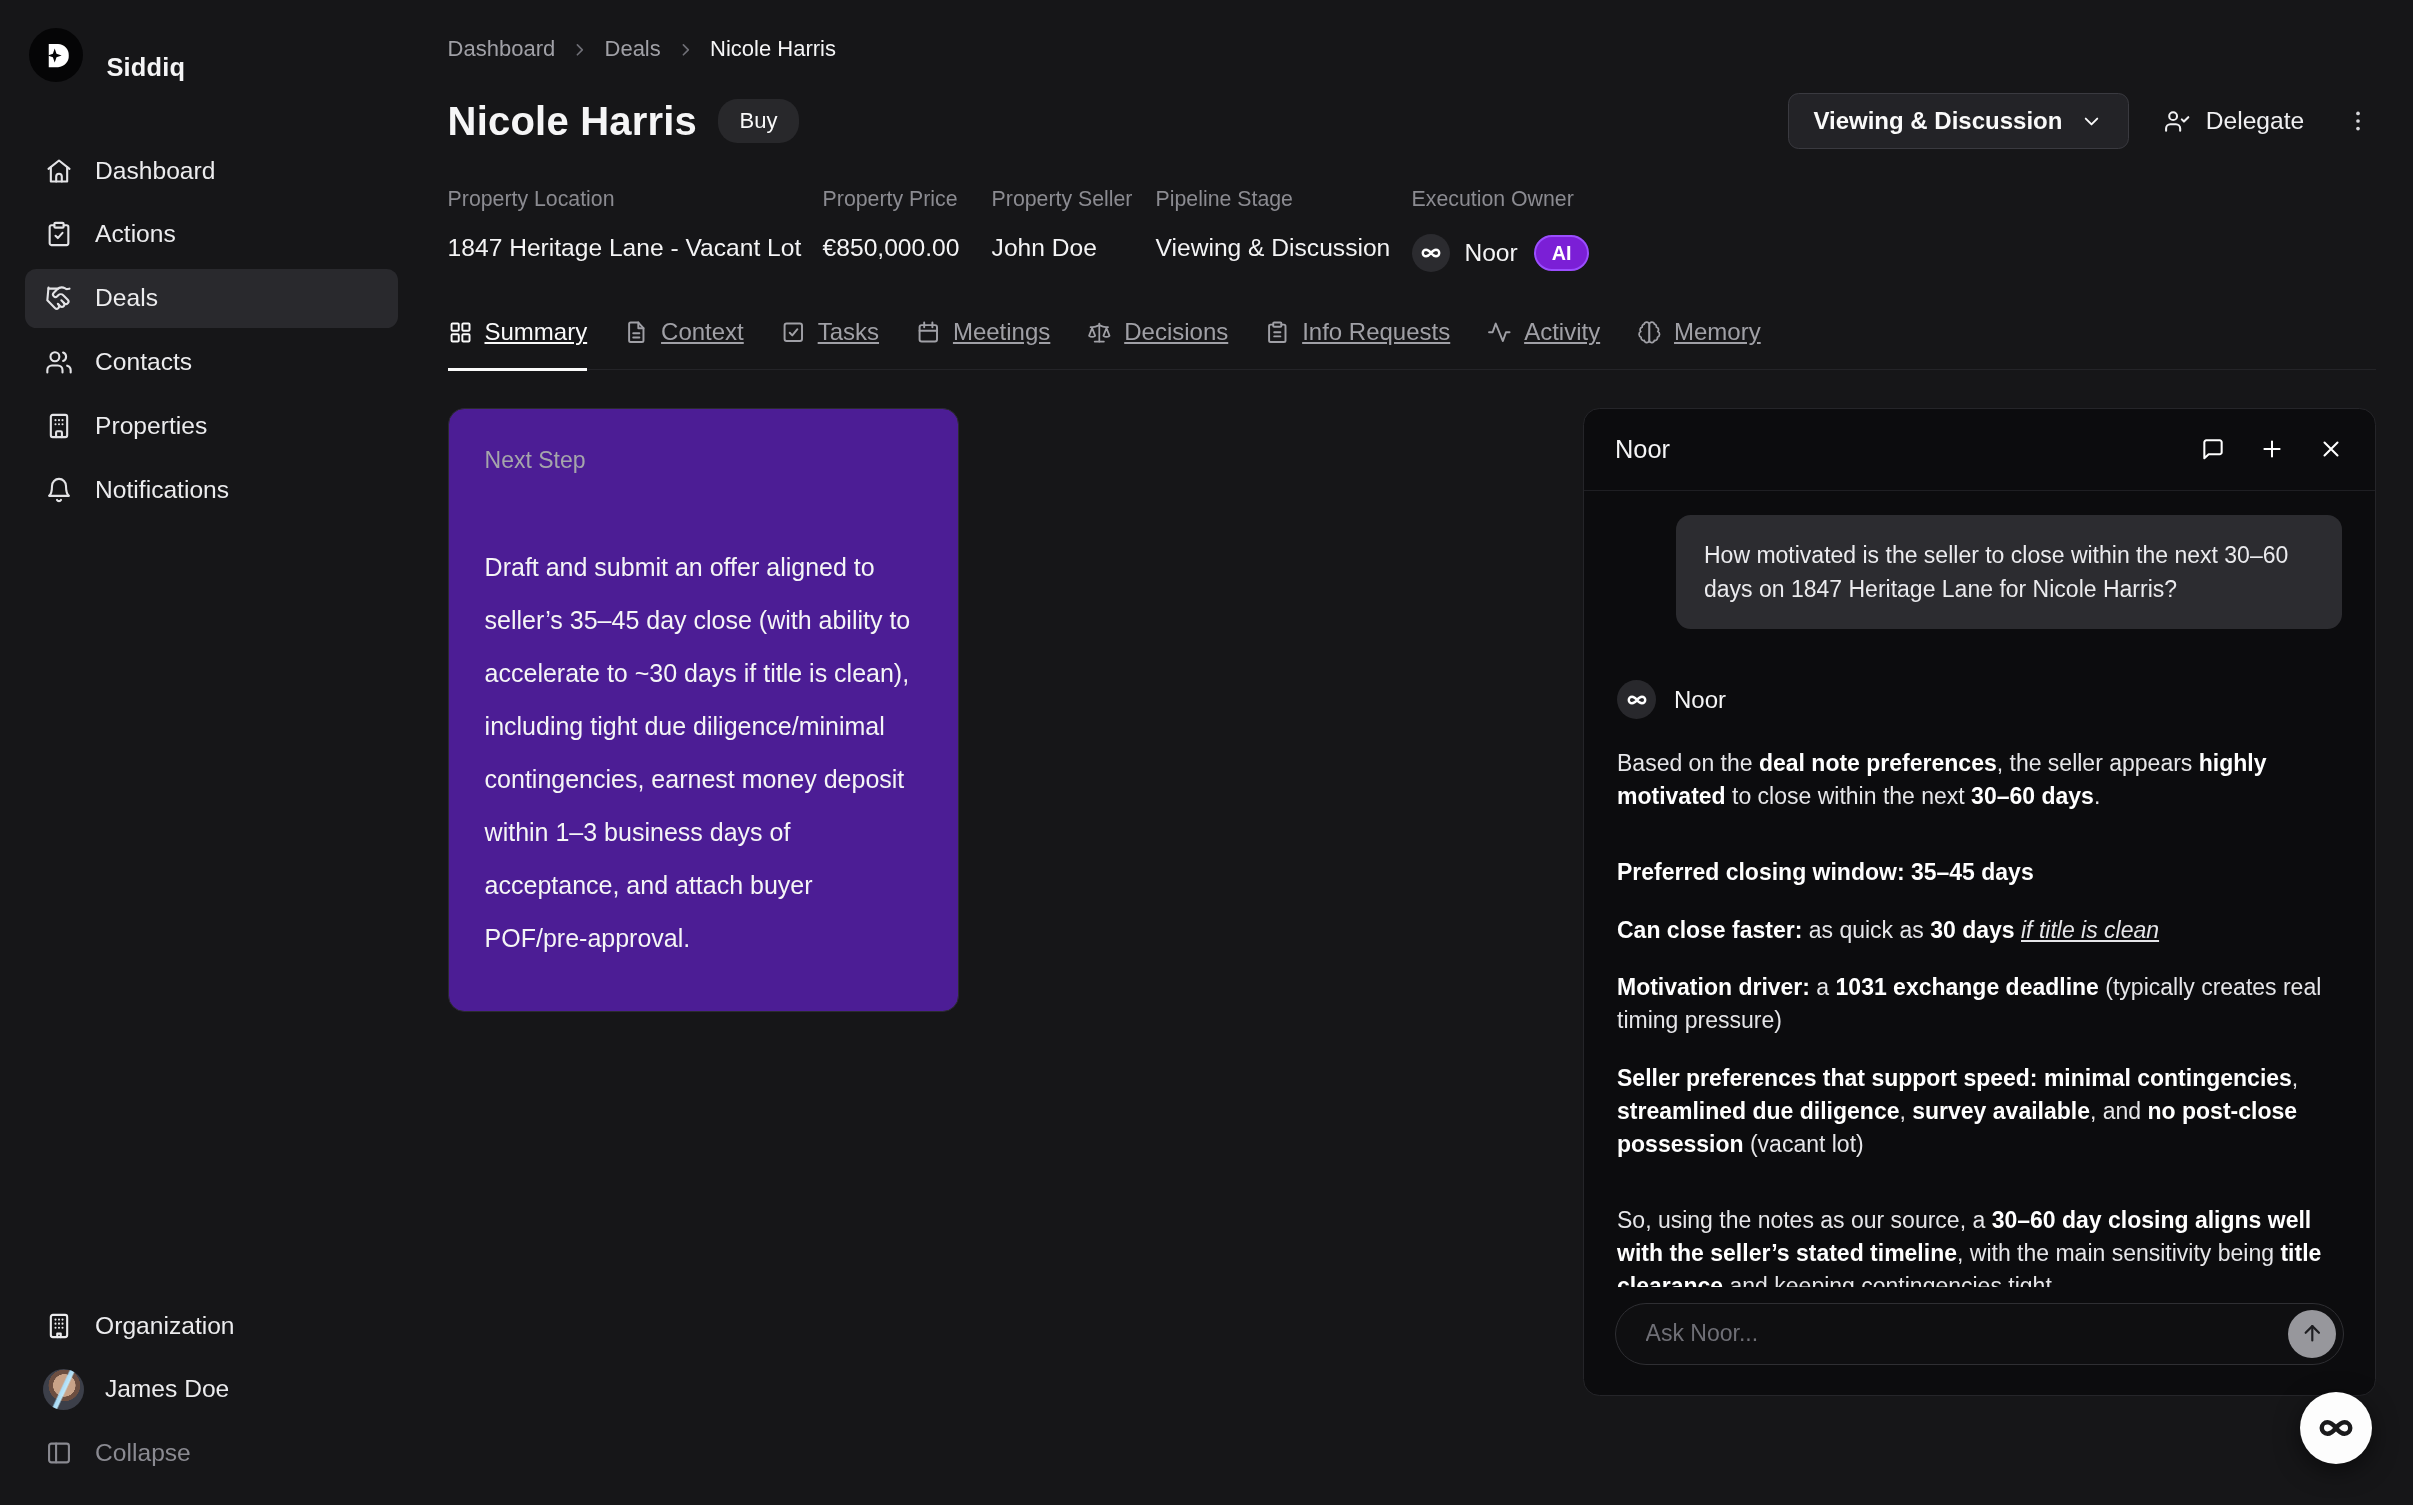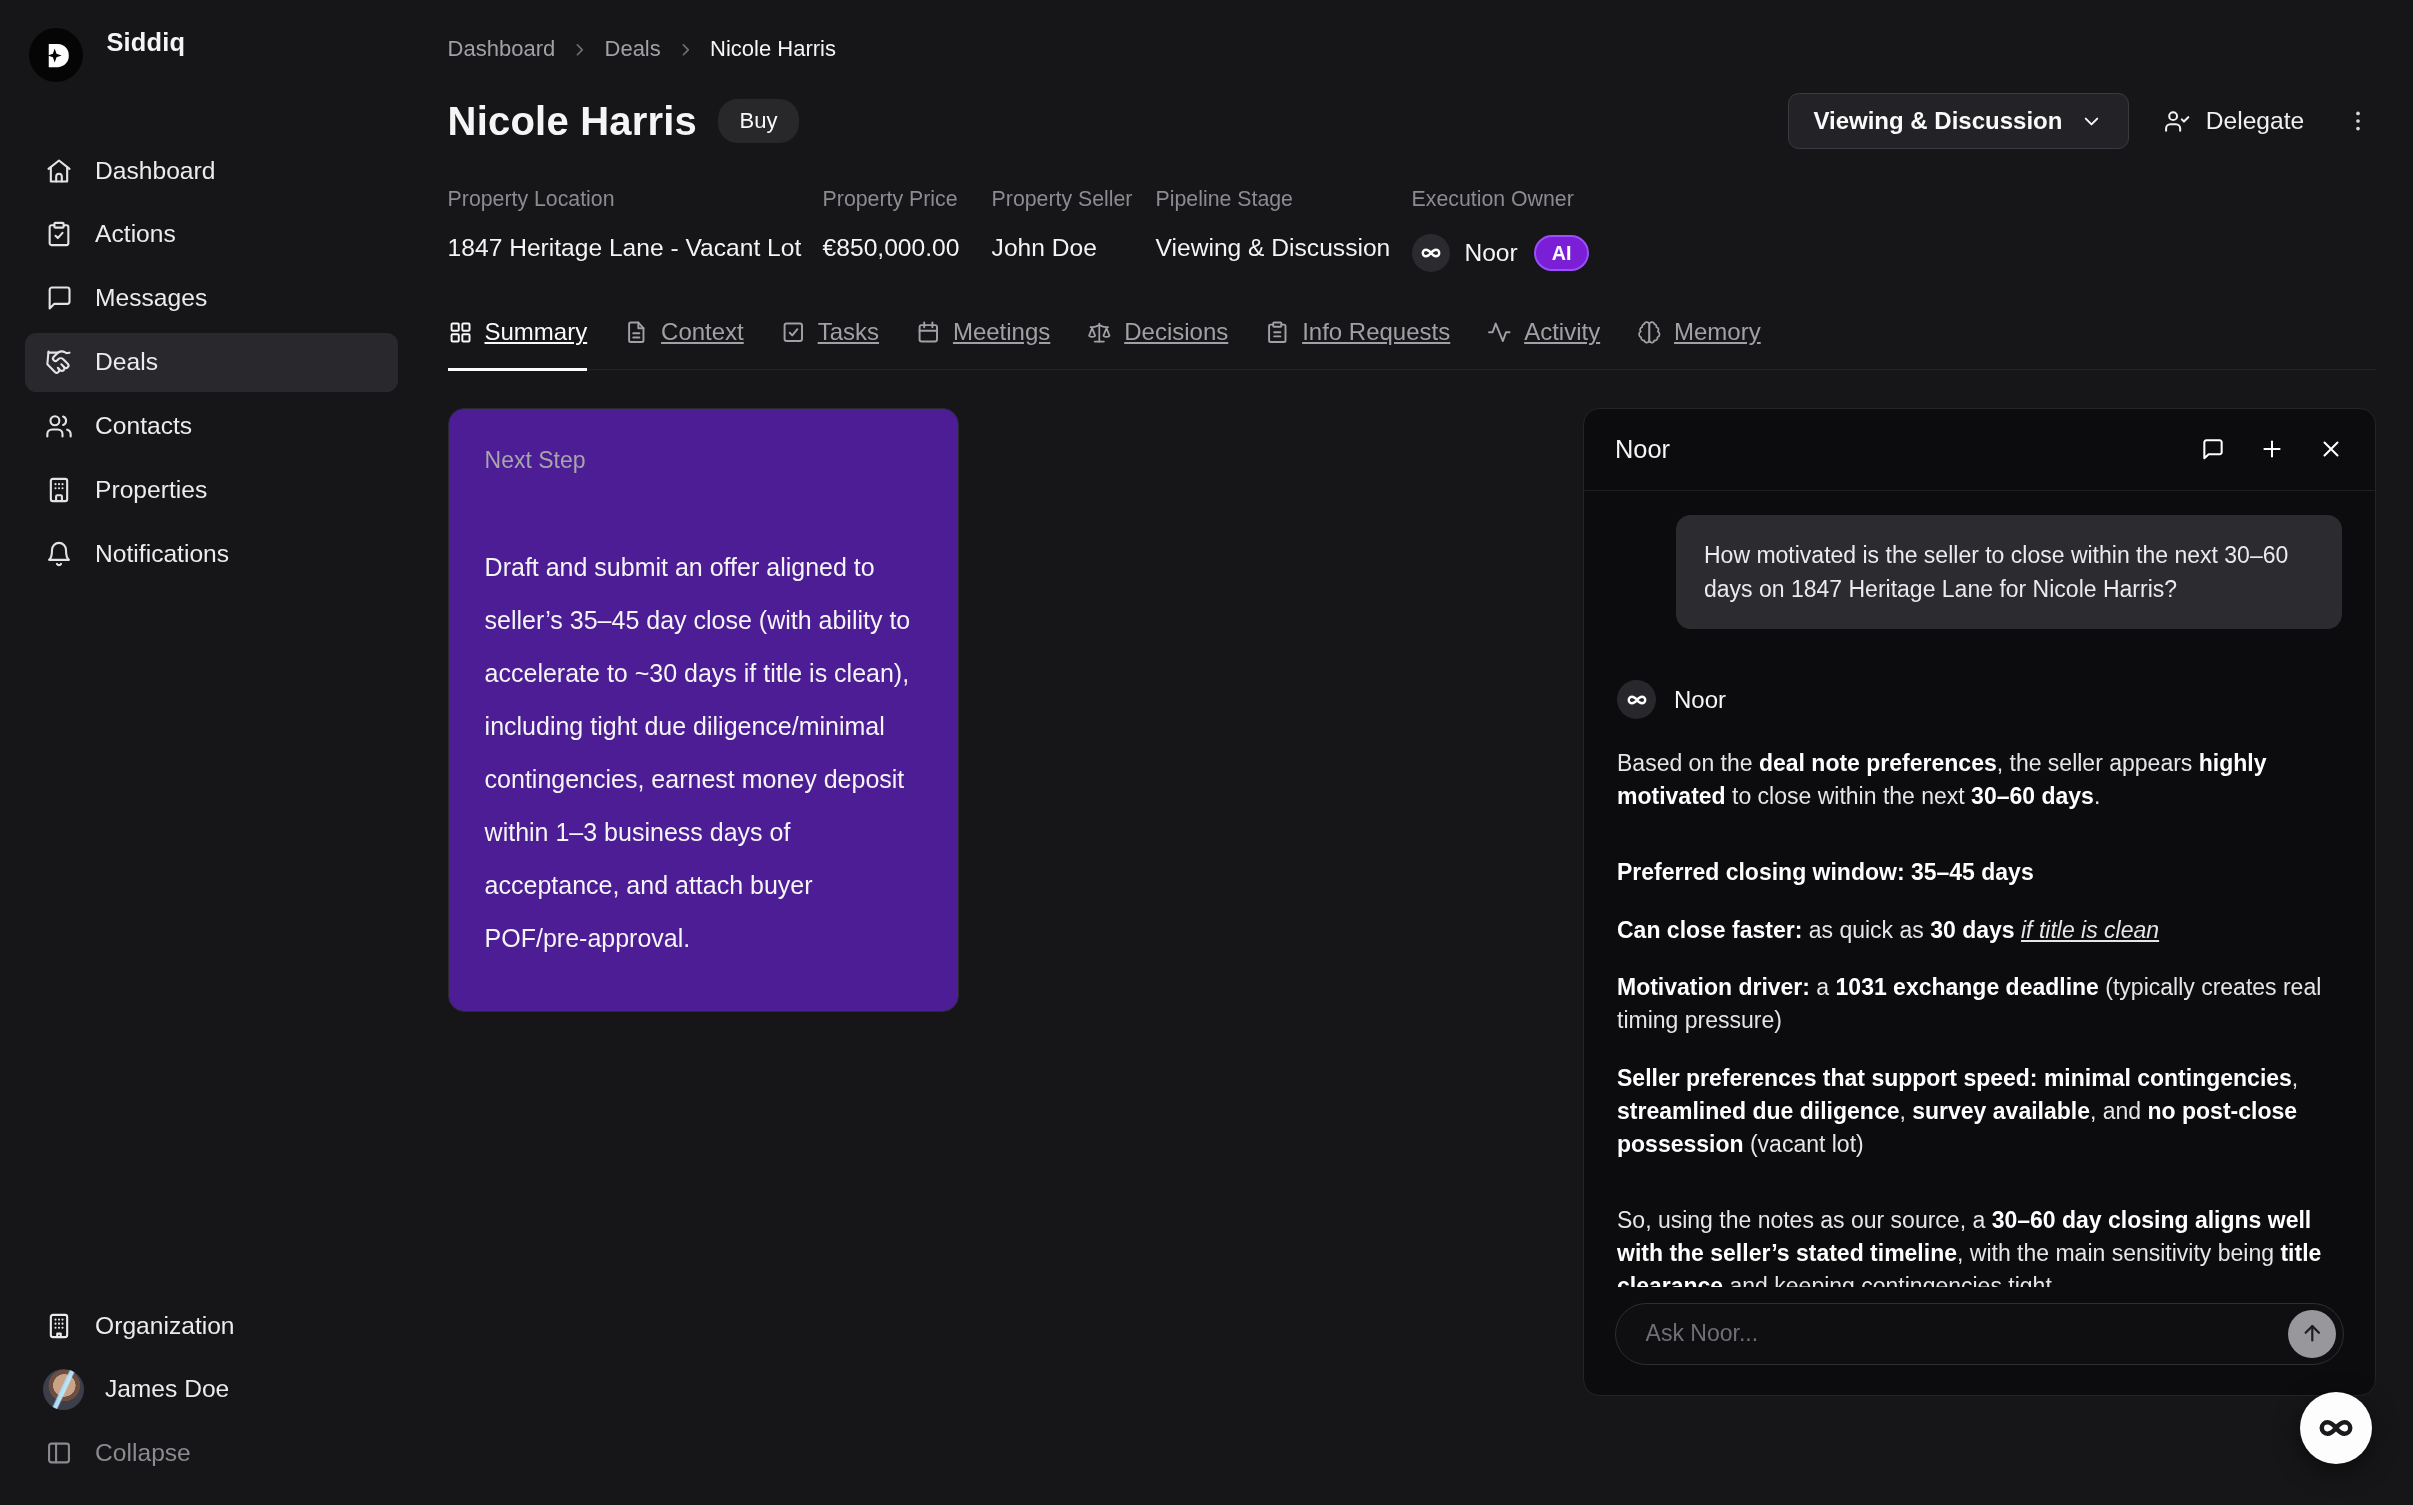--- a/index.html
+++ b/index.html
@@ -14,21 +14,21 @@
   svg { display:block; }
   .icon { flex:0 0 auto; display:flex; align-items:center; justify-content:center; }
 
   
   .sidebar {
     width:423px; height:100%;
     padding:28px 24.6px 24.6px;
     display:flex; flex-direction:column;
     position:relative;
   }
-  .brand { display:flex; align-items:flex-start; gap:23px; padding-left:4.9px; }
+  .brand { display:flex; align-items:flex-end; gap:23px; padding-left:4.9px; }
   .brand-logo {
     width:54px; height:54px; border-radius:50%;
     background:#050506;
     display:flex; align-items:center; justify-content:center;
   }
   .brand-name { font-size:25.4px; font-weight:700; letter-spacing:0.2px; }
   .nav { margin-top:59px; display:flex; flex-direction:column; gap:4.9px; }
   .nav-item {
     height:59px; border-radius:11.5px;
     display:flex; align-items:center; gap:22px;
@@ -207,28 +207,20 @@
     </div>
     <div class="nav-item">
       <span class="icon">
         <svg width="28" height="28" viewBox="0 0 24 24" fill="none" stroke="currentColor" stroke-width="1.8" stroke-linecap="round" stroke-linejoin="round">
             <rect x="8" y="2.5" width="8" height="4" rx="1"></rect>
             <path d="M16 4.5h2.5a1.5 1.5 0 0 1 1.5 1.5v14a1.5 1.5 0 0 1-1.5 1.5h-13A1.5 1.5 0 0 1 4 20V6a1.5 1.5 0 0 1 1.5-1.5H8"></path>
             <path d="m9 13.5 2 2 4-4.5"></path>
           </svg>
       </span>
       <span class="nav-label">Actions</span>
-    </div>
-    <div class="nav-item">
-      <span class="icon">
-        <svg width="28" height="28" viewBox="0 0 24 24" fill="none" stroke="currentColor" stroke-width="1.8" stroke-linecap="round" stroke-linejoin="round">
-            <path d="M21 15a2 2 0 0 1-2 2H8l-4 4V5a2 2 0 0 1 2-2h13a2 2 0 0 1 2 2z"></path>
-          </svg>
-      </span>
-      <span class="nav-label">Messages</span>
     </div>
     <div class="nav-item selected">
       <span class="icon">
         <svg width="28" height="28" viewBox="0 0 24 24" fill="none" stroke="currentColor" stroke-width="1.8" stroke-linecap="round" stroke-linejoin="round">
             <path d="m11 17 2 2a1 1 0 1 0 3-3"></path>
             <path d="m14 14 2.5 2.5a1 1 0 1 0 3-3l-3.88-3.88a3 3 0 0 0-4.24 0l-.88.88a1 1 0 1 1-3-3l2.81-2.81a5.79 5.79 0 0 1 7.06-.87l.47.28a2 2 0 0 0 1.42.25L21 4"></path>
             <path d="M3 3 2 14l6.5 6.5a1 1 0 1 0 3-3"></path>
             <path d="M3 4h8"></path>
           </svg>
       </span>

